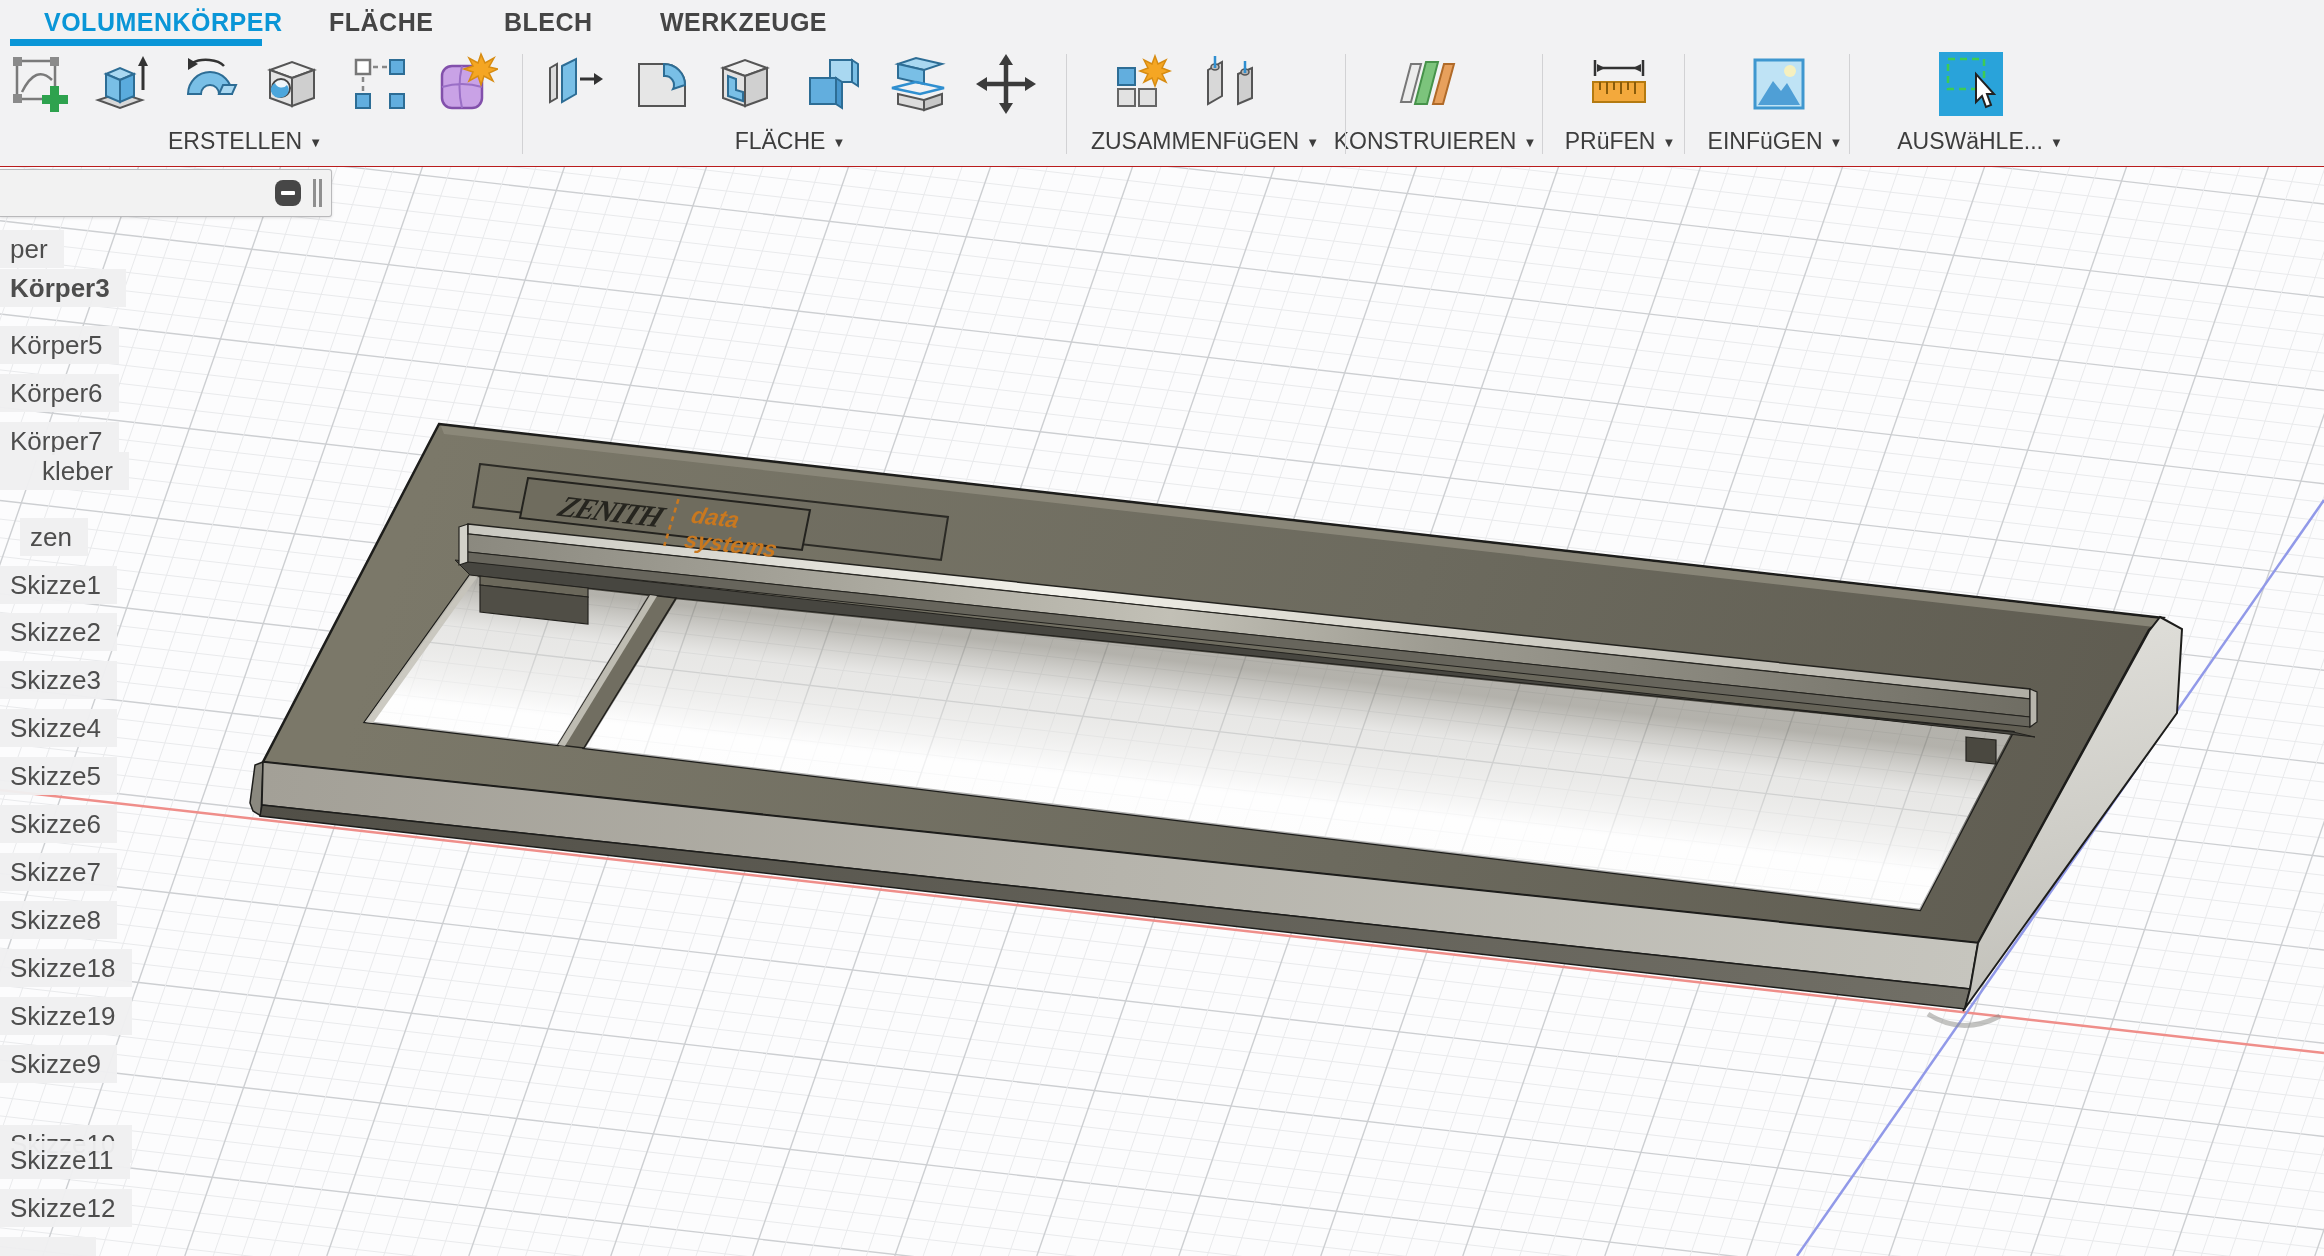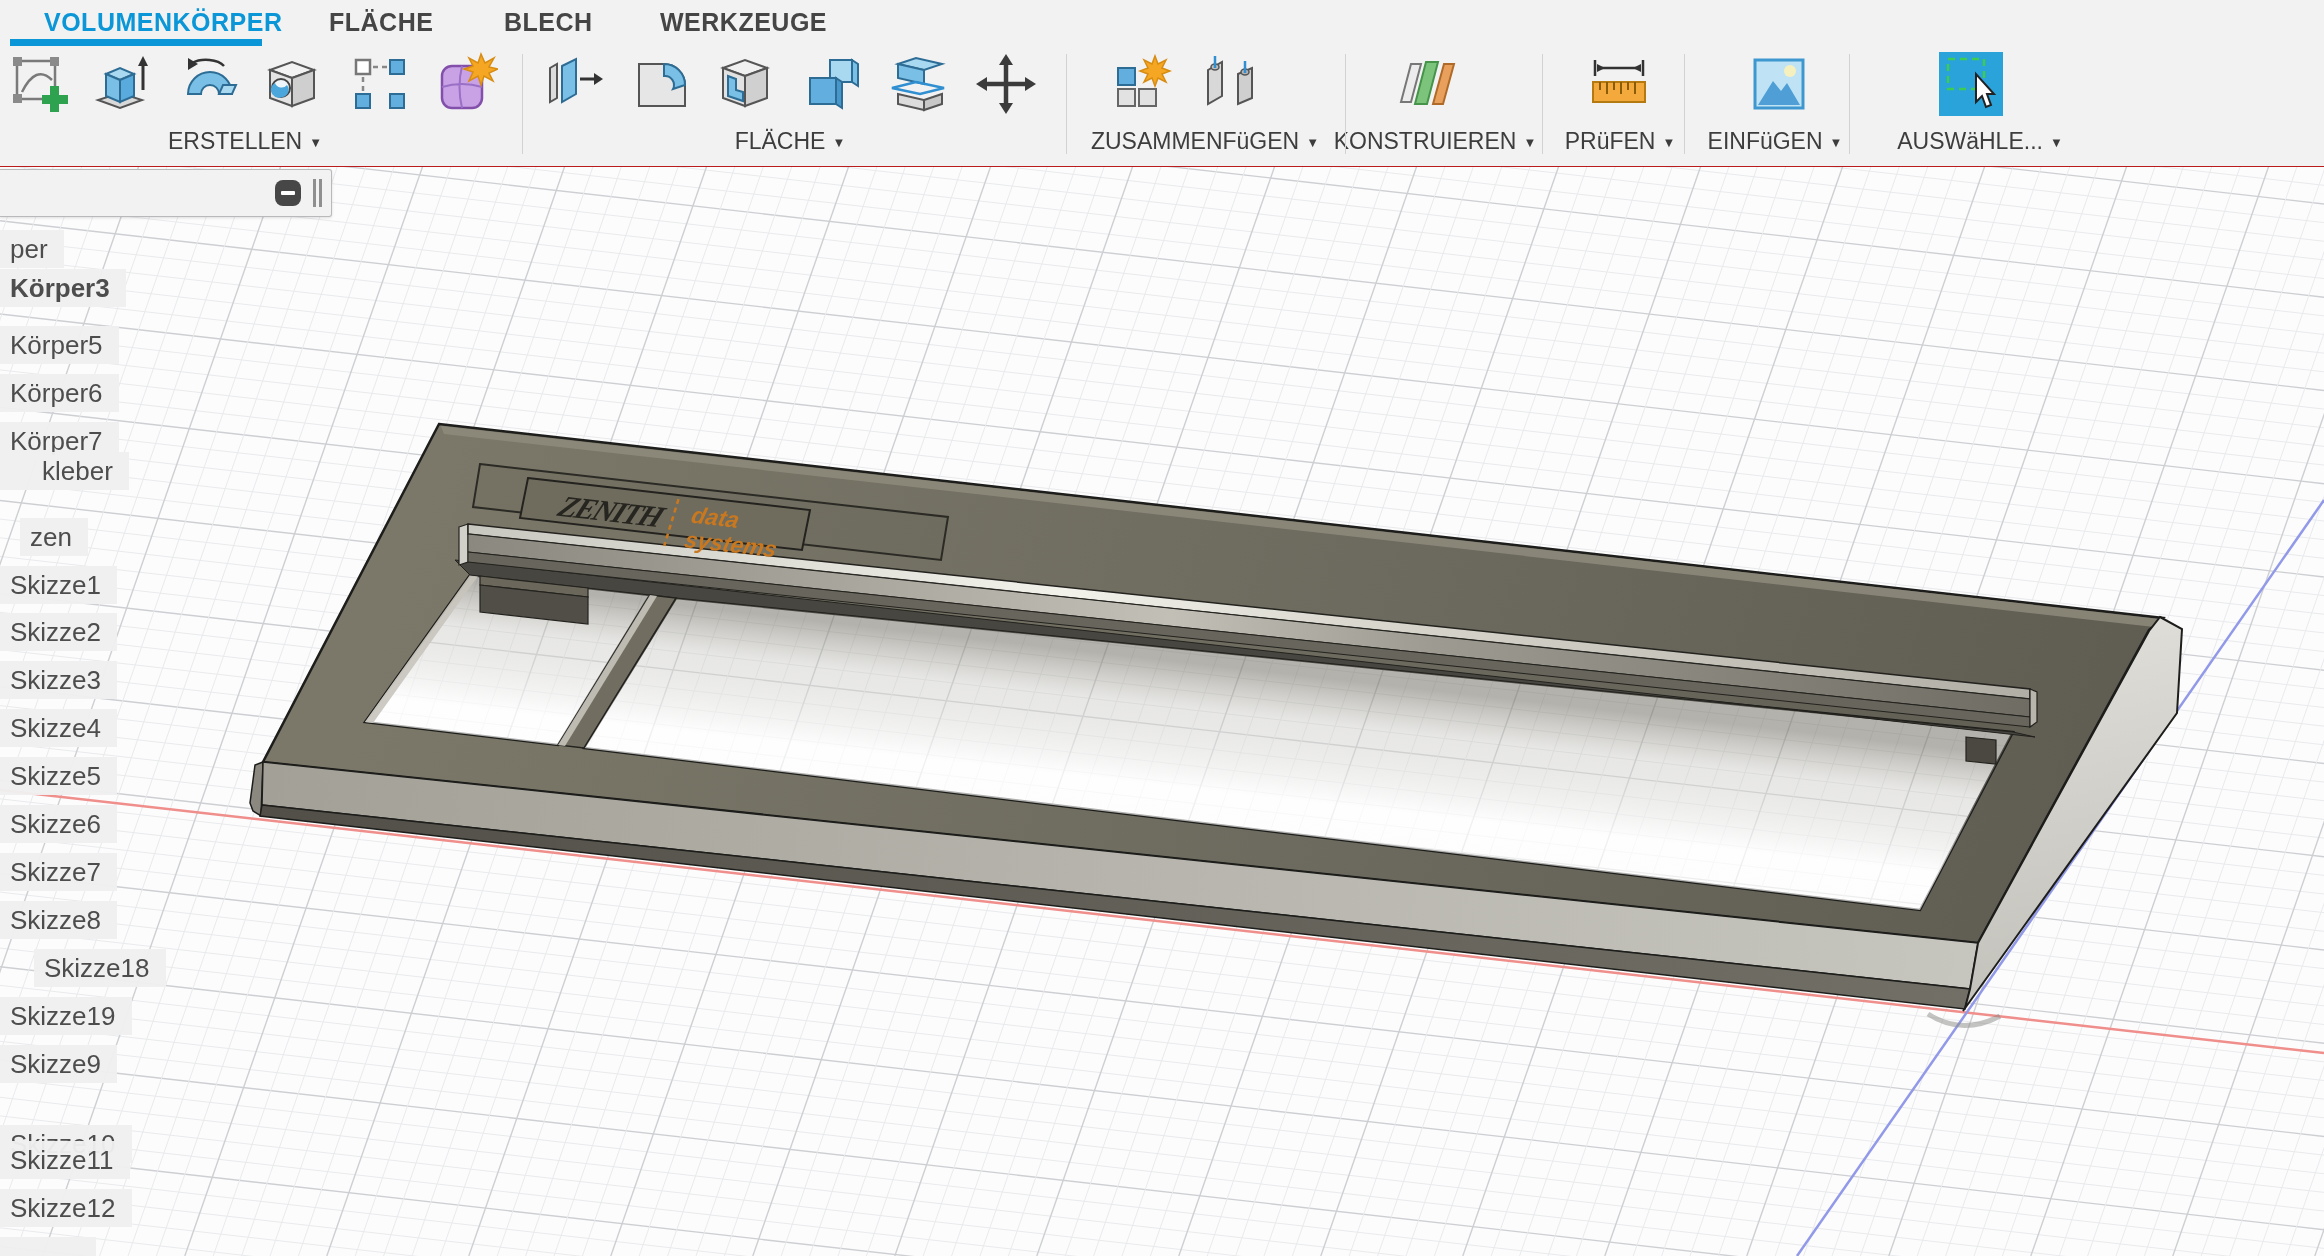--- a/index.html
+++ b/index.html
@@ -571,21 +571,21 @@
       <div class="chip" style="top: 286px; padding-left: 42px;">kleber</div>
       <div class="chip" style="top: 351.58px; margin-left: 20px;">zen</div>
       <div class="chip" style="top: 399.51px;">Skizze1</div>
       <div class="chip" style="top: 447.44px;">Skizze2</div>
       <div class="chip" style="top: 495.37px;">Skizze3</div>
       <div class="chip" style="top: 543.3px;">Skizze4</div>
       <div class="chip" style="top: 591.23px;">Skizze5</div>
       <div class="chip" style="top: 639.16px; text-align: center;">Skizze6</div>
       <div class="chip" style="top: 687.09px;">Skizze7</div>
       <div class="chip" style="top: 735.02px;">Skizze8</div>
-      <div class="chip" style="top: 782.95px; margin-left: 34px;">Skizze18</div>
+      <div class="chip" style="top: 782.95px;">Skizze18</div>
       <div class="chip" style="top: 830.88px;">Skizze19</div>
       <div class="chip" style="top: 878.81px;">Skizze9</div>
       <div class="chip" style="top: 926.74px; margin-top: 32px;">Skizze10</div>
       <div class="chip" style="top: 974.67px;">Skizze11</div>
       <div class="chip" style="top: 1022.6px;">Skizze12</div>
       <div class="chip empty" style="top: 1070.53px;"></div>
     </div>
 </div>
 
 </body></html>

